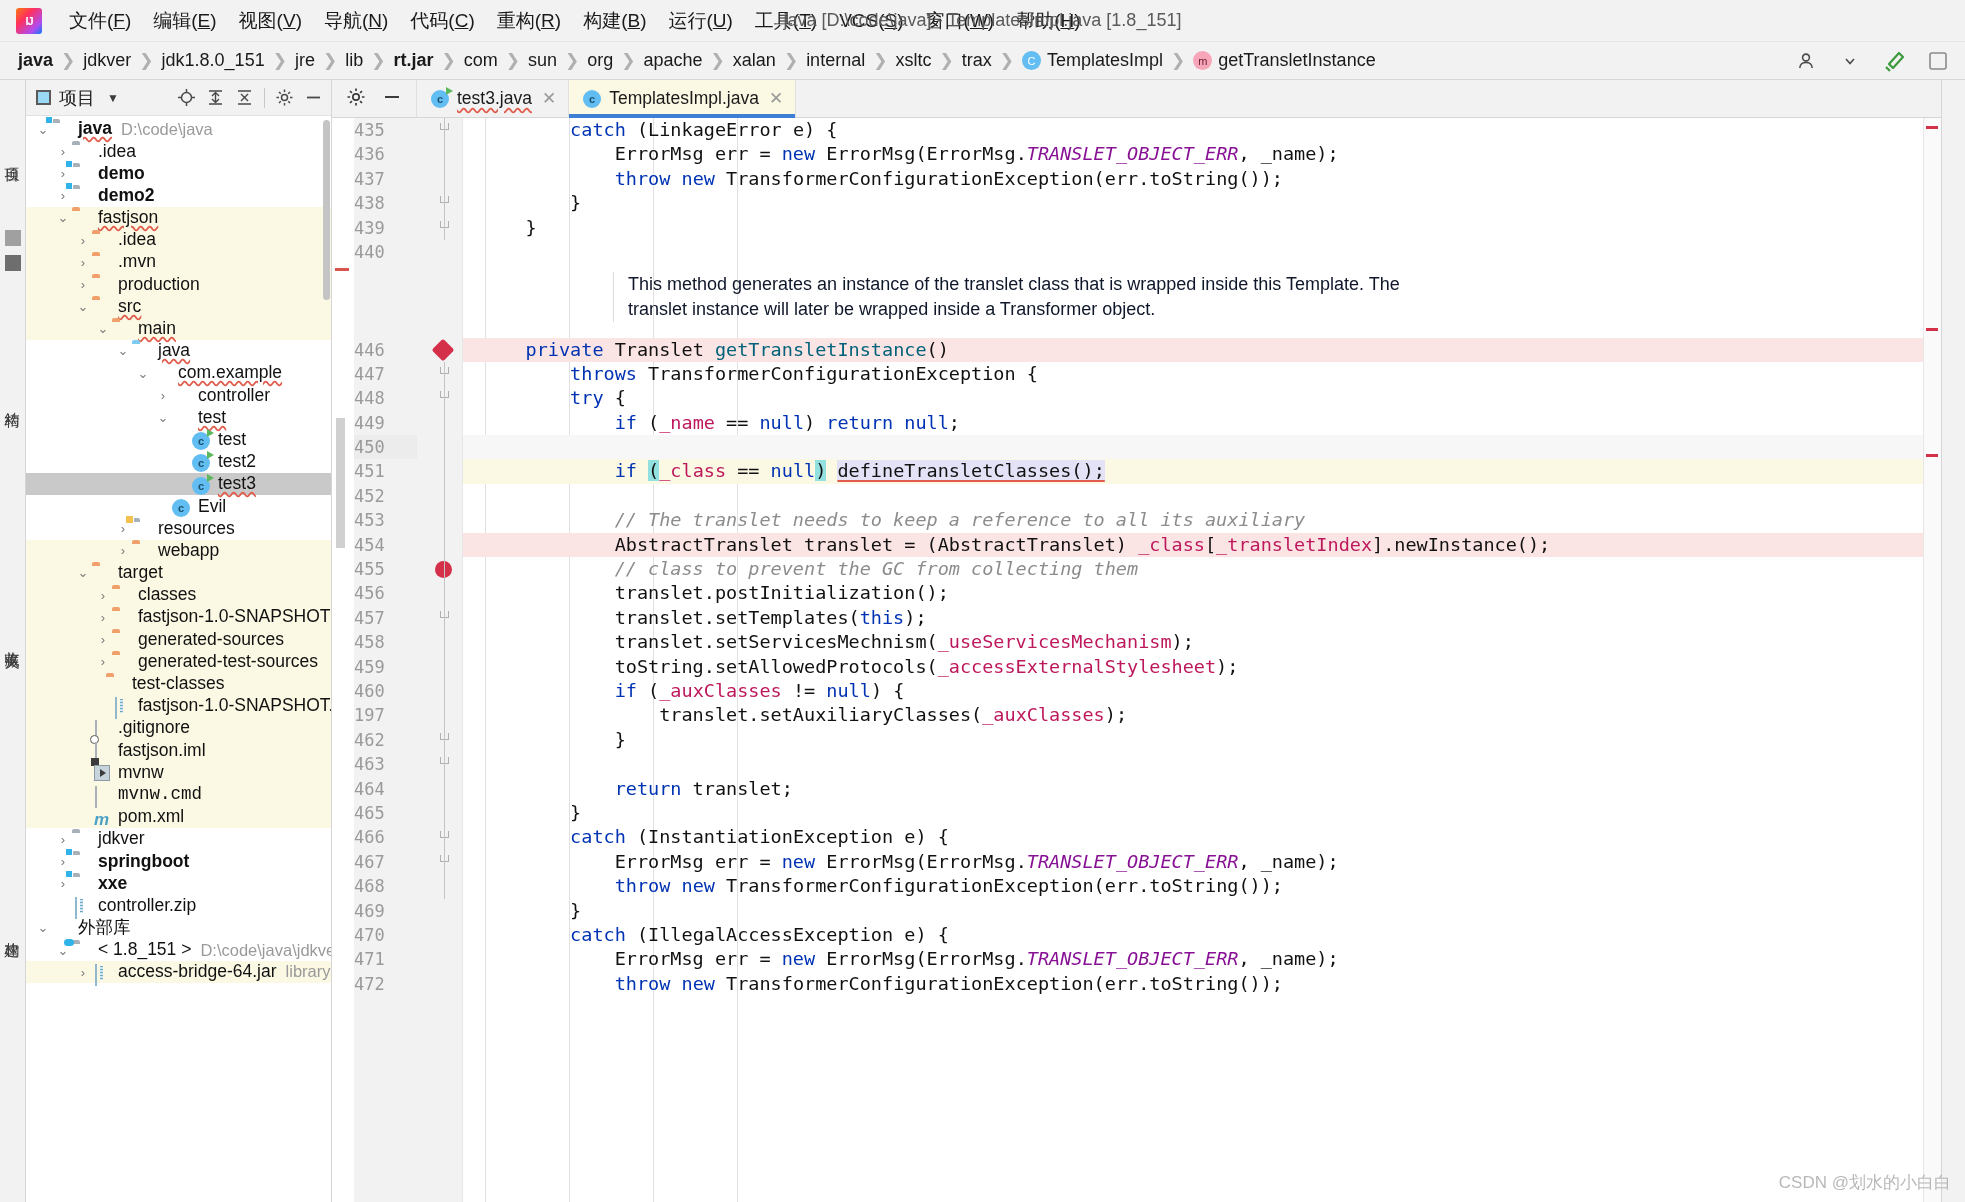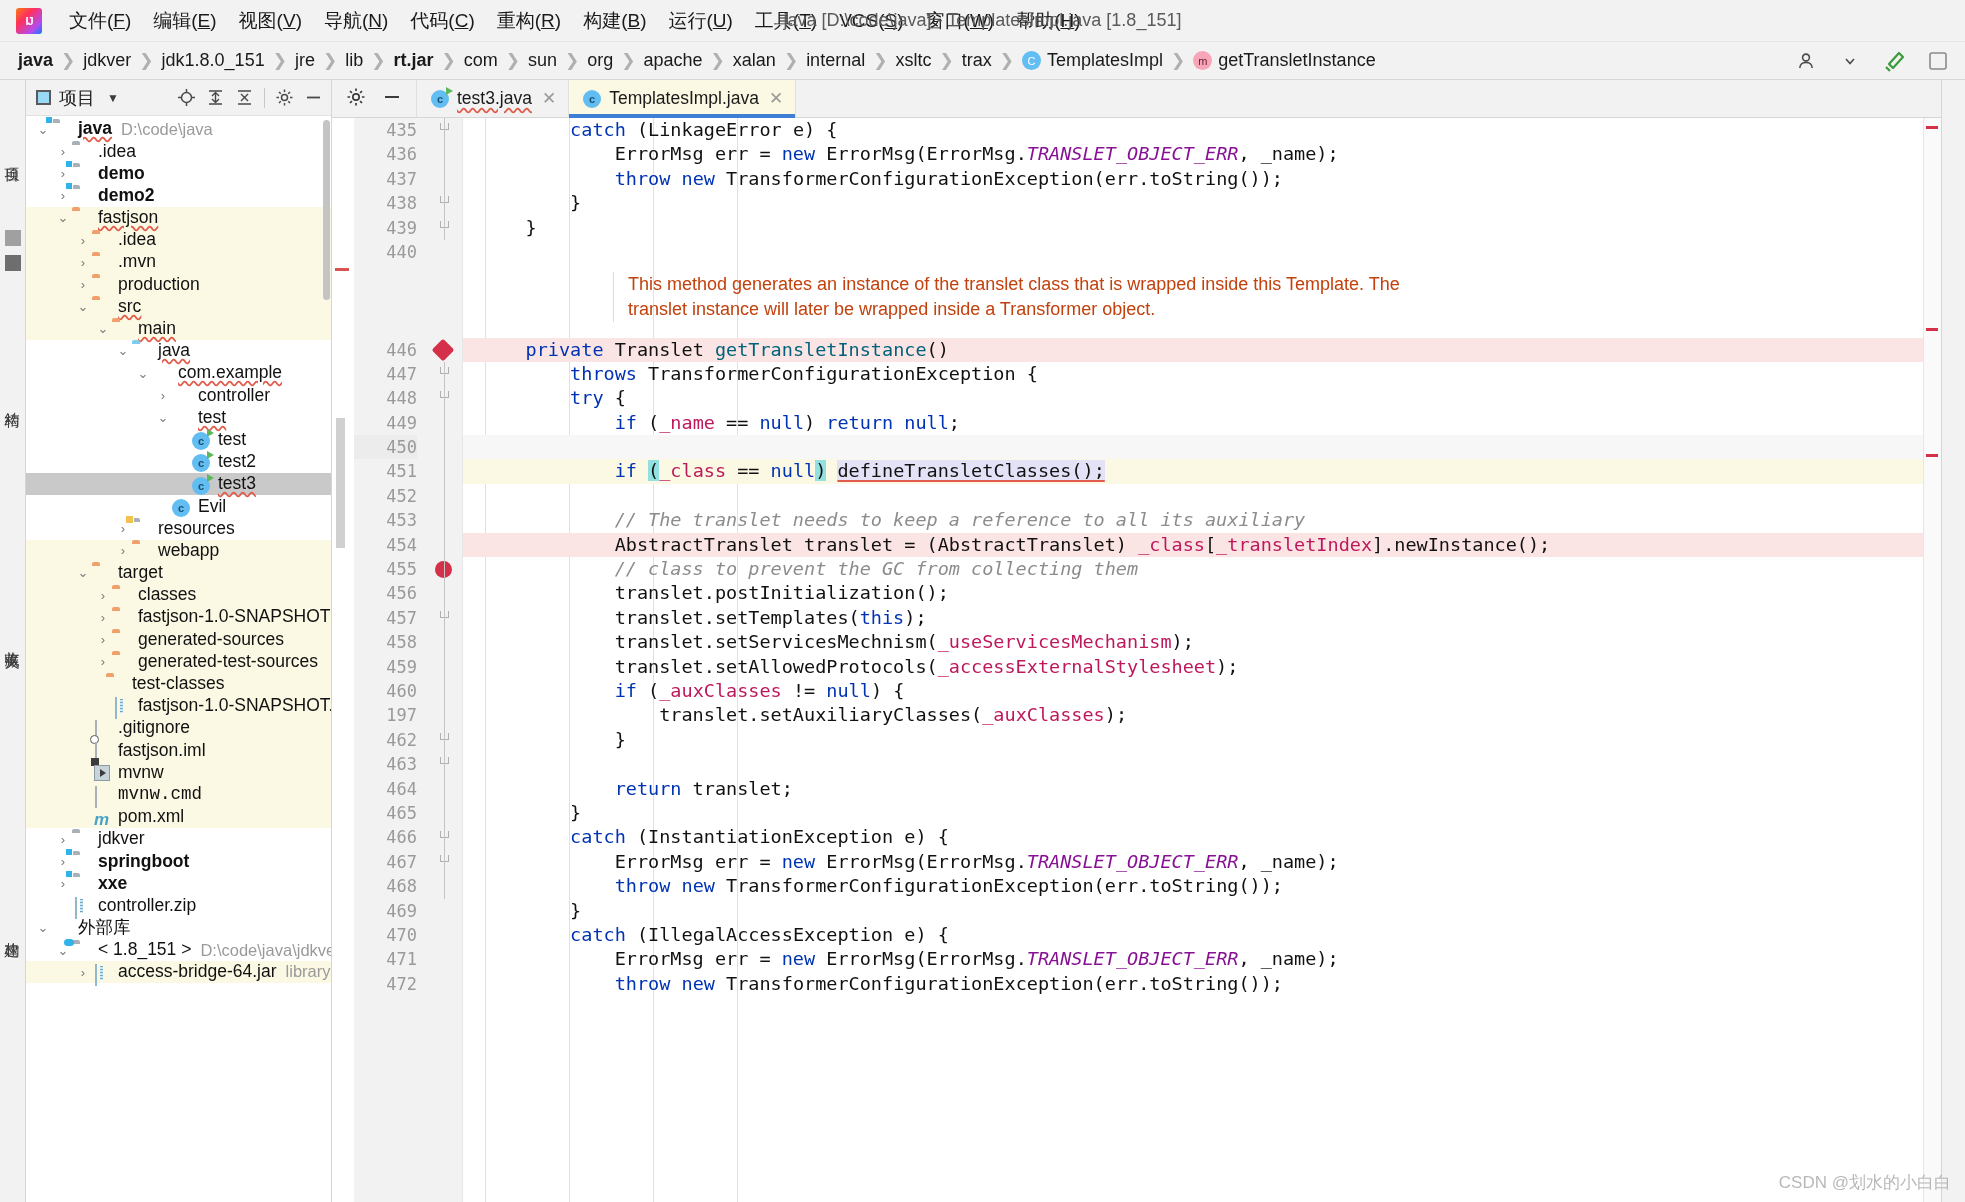--- a/index.html
+++ b/index.html
@@ -244,21 +244,21 @@
     width: 22px; flex: none; background: #fff; position: relative;
   }
   .gutter-left .errmark {
     position: absolute; left: 3px; width: 14px; height: 3px; background: #d9534f;
   }
   .gutter-left .scrollthumb {
     position: absolute; left: 4px; width: 9px; background: #d0d0d0;
   }
 
   .linecol {
-    width: 72px; flex: none; background: #f2f2f2; text-align: right;
+    width: 72px; flex: none; background: #f2f2f2; text-align: left;
     font-family: "DejaVu Sans Mono", monospace; font-size: 17px; color: #9a9a9a;
     padding-right: 9px; padding-top: 0;
   }
   .foldcol { width: 36px; flex: none; background: #f2f2f2; position: relative; }
   .codecol {
     flex: 1; position: relative; background: #fff; min-width: 0; overflow: hidden;
     border-left: 1px solid #e6e6e6;
   }
   .ln, .cl { height: 24.4px; line-height: 24.4px; }
   .cl {
@@ -281,21 +281,21 @@
   .err-underline { text-decoration: underline; text-decoration-color: #e05b4b; text-decoration-thickness: 2px; text-underline-offset: 3px; }
 
   
   .indent {
     position: absolute; top: 0; bottom: 0; width: 1px; background: #e0e0e0;
   }
 
   
   .jdoc {
     position: absolute; left: 150px; right: 52px;
-    font-family: "Liberation Sans", sans-serif; font-size: 18px; color: #c2410c;
+    font-family: "Liberation Sans", sans-serif; font-size: 18px; color: #0f172a;
     line-height: 25px; padding-left: 14px; border-left: 1px solid #dcdcdc;
   }
   .foldline { position: absolute; left: 18px; width: 1px; background: #c4c4c4; }
   .foldcap {
     position:absolute; left: 14px; width: 9px; height: 7px;
     border-left:1px solid #b0b0b0; border-right:1px solid #b0b0b0; border-bottom:1px solid #b0b0b0;
   }
 
   
   .bp-diamond {
@@ -810,21 +810,21 @@
             <div class="cl"><span>            </span><span class="k">if</span><span> (</span><span class="fl">_name</span><span> == </span><span class="k">null</span><span>) </span><span class="k">return</span><span> </span><span class="k">null</span><span>;</span></div>
             <div class="cl hl-gray"></div>
             <div class="cl hl-yellow"><span>            </span><span class="k">if</span><span> </span><span class="hl-brace">(</span><span class="fl">_class</span><span> == </span><span class="k">null</span><span class="hl-brace">)</span><span> </span><span class="hl-ident err-underline">defineTransletClasses();</span></div>
             <div class="cl"></div>
             <div class="cl"><span class="cm">            // The translet needs to keep a reference to all its auxiliary</span></div>
             <div class="cl hl-red"><span>            AbstractTranslet translet = (AbstractTranslet) </span><span class="fl">_class</span><span>[</span><span class="fl">_transletIndex</span><span>].newInstance();</span></div>
             <div class="cl"><span class="cm">            // class to prevent the GC from collecting them</span></div>
             <div class="cl"><span>            translet.postInitialization();</span></div>
             <div class="cl"><span>            translet.setTemplates(</span><span class="k">this</span><span>);</span></div>
             <div class="cl"><span>            translet.setServicesMechnism(</span><span class="fl">_useServicesMechanism</span><span>);</span></div>
-            <div class="cl"><span>            translet.setAllowedProtocols(</span><span class="fl">_accessExternalStylesheet</span><span>);</span></div>
+            <div class="cl"><span>            toString.setAllowedProtocols(</span><span class="fl">_accessExternalStylesheet</span><span>);</span></div>
             <div class="cl"><span>            </span><span class="k">if</span><span> (</span><span class="fl">_auxClasses</span><span> != </span><span class="k">null</span><span>) {</span></div>
             <div class="cl"><span>                translet.setAuxiliaryClasses(</span><span class="fl">_auxClasses</span><span>);</span></div>
             <div class="cl"><span>            }</span></div>
             <div class="cl"></div>
             <div class="cl"><span>            </span><span class="k">return</span><span> translet;</span></div>
             <div class="cl"><span>        }</span></div>
             <div class="cl"><span>        </span><span class="k">catch</span><span> (InstantiationException e) {</span></div>
             <div class="cl"><span>            ErrorMsg err = </span><span class="k">new</span><span> ErrorMsg(ErrorMsg.</span><span class="st">TRANSLET_OBJECT_ERR</span><span>, _name);</span></div>
             <div class="cl"><span>            </span><span class="k">throw</span><span> </span><span class="k">new</span><span> TransformerConfigurationException(err.toString());</span></div>
             <div class="cl"><span>        }</span></div>

